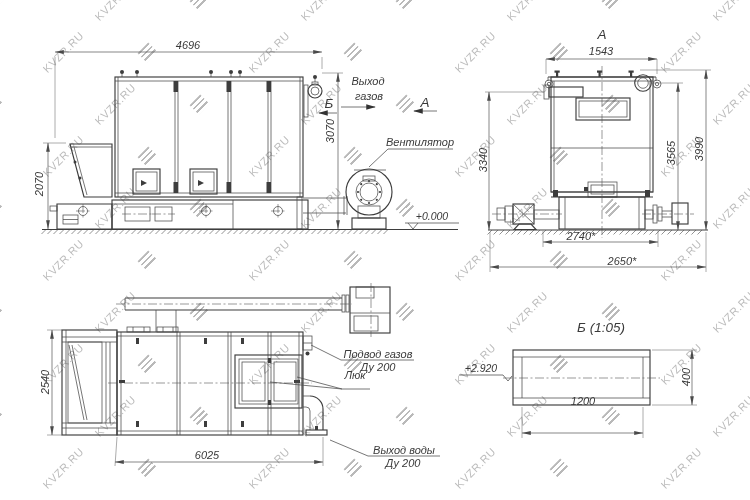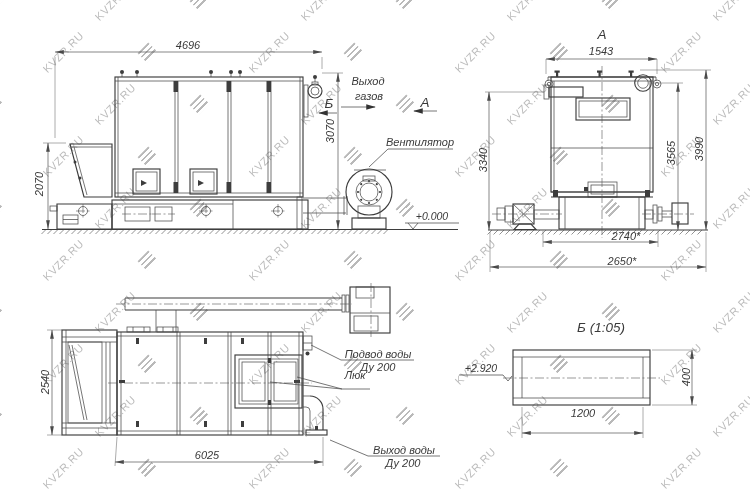--- a/index.html
+++ b/index.html
@@ -478,29 +478,29 @@
     <span class="lbl c t13" style="left:329px;top:103px">Б</span>
     <span class="lbl c t13" style="left:425px;top:102px">А</span>
     <span class="lbl c" style="left:420px;top:142px">Вентилятор</span>
     <span class="lbl c t10" style="left:432px;top:216px">+0.000</span>
 
     <span class="lbl c t13" style="left:602px;top:34px">А</span>
     <span class="lbl c" style="left:601px;top:51px">1543</span>
     <span class="lbl v" style="left:483px;top:160px">3340</span>
     <span class="lbl v" style="left:671px;top:153px">3565</span>
     <span class="lbl v" style="left:699px;top:149px">3990</span>
-    <span class="lbl c" style="left:626px;top:236px">2740*</span>
+    <span class="lbl c" style="left:581px;top:236px">2740*</span>
     <span class="lbl c" style="left:622px;top:261px">2650*</span>
 
     <span class="lbl v" style="left:45px;top:382px">2540</span>
     <span class="lbl c" style="left:207px;top:455px">6025</span>
-    <span class="lbl c" style="left:378px;top:354px">Подвод воды</span>
+    <span class="lbl c" style="left:378px;top:354px">Подвод газов</span>
     <span class="lbl c" style="left:378px;top:367px">Ду 200</span>
     <span class="lbl c" style="left:355px;top:375px">Люк</span>
     <span class="lbl c" style="left:404px;top:450px">Выход воды</span>
     <span class="lbl c" style="left:403px;top:463px">Ду 200</span>
 
     <span class="lbl c t13" style="left:601px;top:327px">Б (1:05)</span>
     <span class="lbl c t10" style="left:481px;top:368px">+2.920</span>
-    <span class="lbl c" style="left:583px;top:413px">1200</span>
+    <span class="lbl c" style="left:583px;top:401px">1200</span>
     <span class="lbl v" style="left:686px;top:377px">400</span>
   </div>
 </div>
 
 </body></html>

